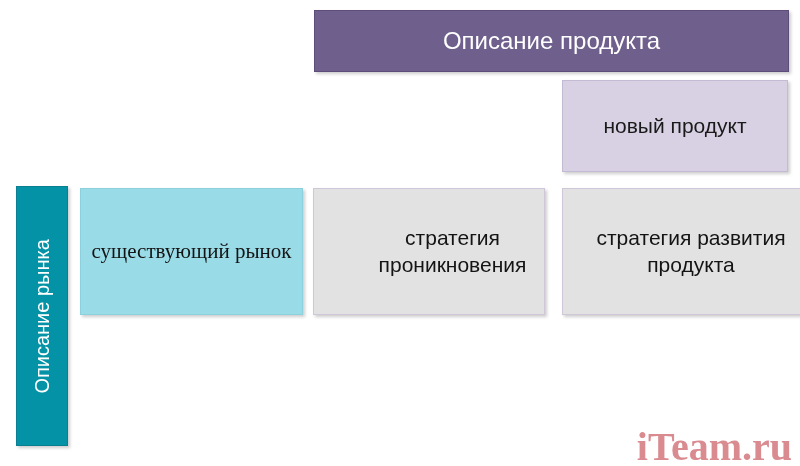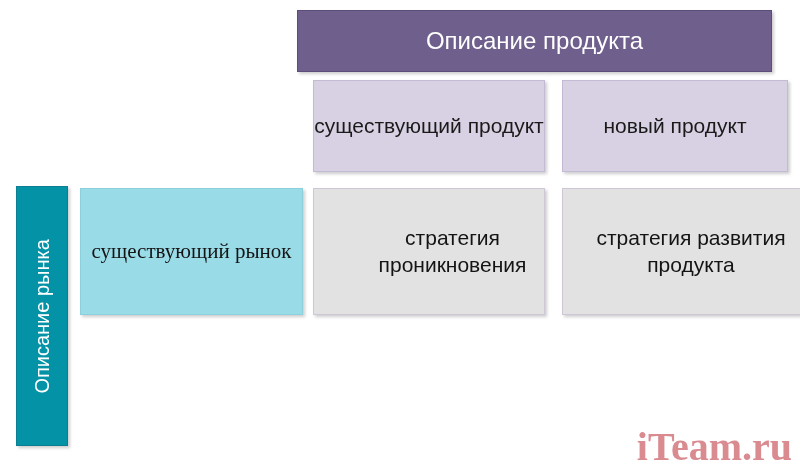--- a/index.html
+++ b/index.html
@@ -26,21 +26,21 @@
     display: flex;
     align-items: center;
     justify-content: center;
     text-align: center;
     line-height: 1.24;
     box-shadow: 2px 2px 3px rgba(0,0,0,0.20);
   }
 
   
   .product-header {
-    left: 297px;
+    left: 314px;
     top: 10px;
     width: 475px;
     height: 62px;
     background: #6f5f8c;
     border: 1px solid #5d4e79;
     color: #ffffff;
     font-size: 24px;
   }
 
   
@@ -109,21 +109,20 @@
     user-select: none;
   }
 </style>
 </head>
 <body>
 
 <div id="matrix-root">
 
   <div class="cell product-header">Описание продукта</div>
 
-  <div class="cell col-header c1">существующий продукт</div>
   <div class="cell col-header c2">новый продукт</div>
 
   <div class="cell market-header">
     <span class="vtext">Описание рынка</span>
   </div>
 
   <div class="cell row-header row-y1">существующий рынок</div>
 
   <div class="cell body-cell col-x1 row-y1">стратегия проникновения</div>
   <div class="cell body-cell col-x2 row-y1">стратегия развития продукта</div>

